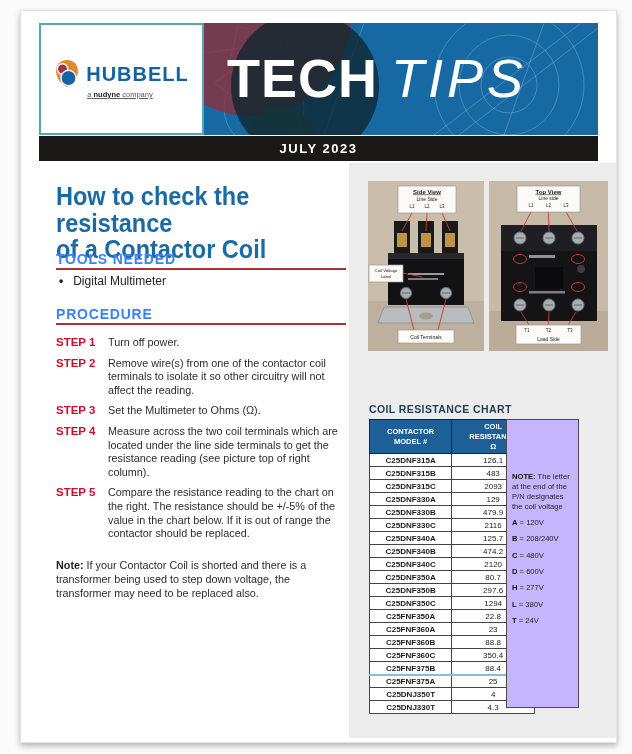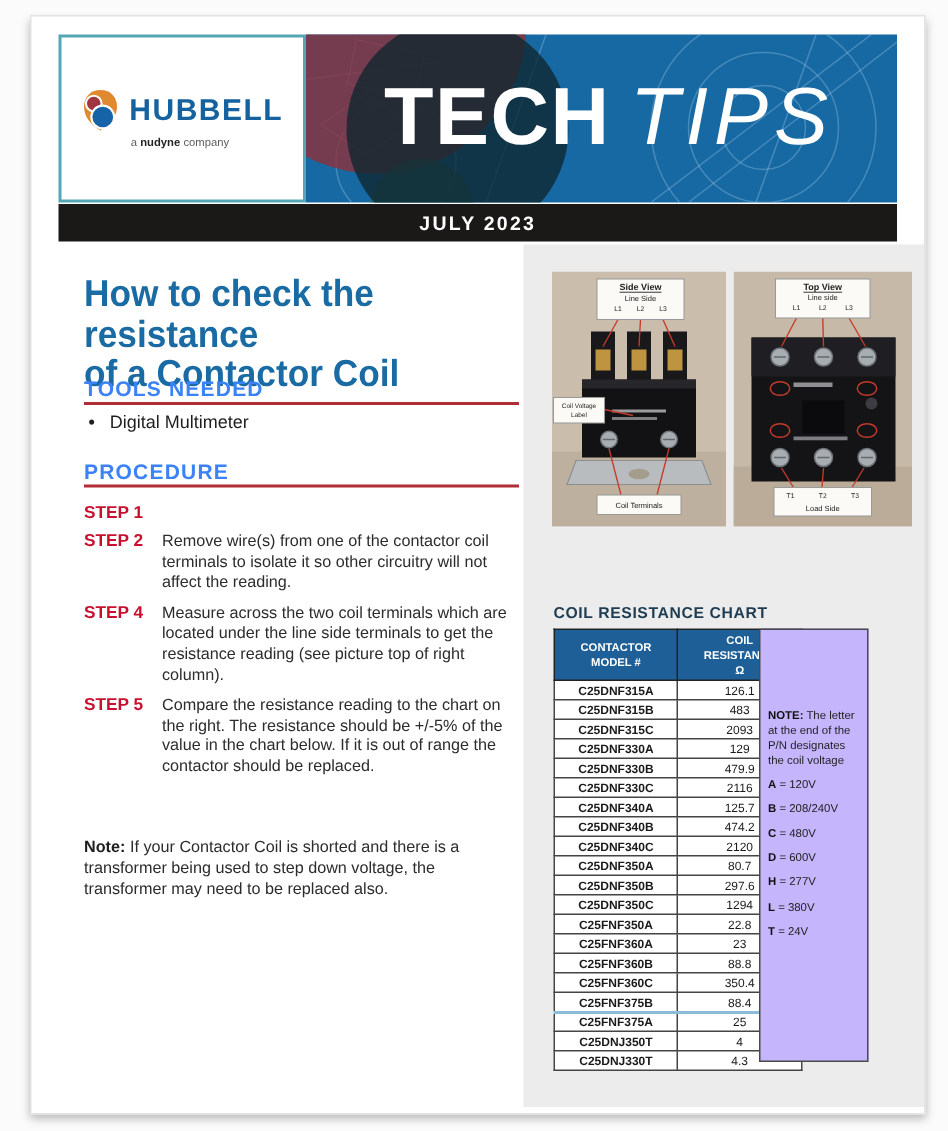--- a/index.html
+++ b/index.html
@@ -11,32 +11,32 @@
           background:#fff; border:1px solid #e2e2e2;
           box-shadow:0 3px 6px rgba(0,0,0,.28); overflow:hidden; }
 
   
   .banner { position:absolute; left:18px; top:12px; width:559px; height:112px; display:flex; }
   .logo-box { width:165px; height:112px; background:#fff; border:2px solid #55a6b4;
               display:flex; align-items:center; justify-content:center; z-index:3; }
   .logo-inner { display:flex; flex-direction:column; }
   .logo-row { display:flex; align-items:center; gap:6px;justify-content:center; }
   .brand { font-size:20px; font-weight:bold; color:#15629f; letter-spacing:1px; }
-  .tagline { font-size:7.5px; color:#5a5a5a; margin-left:33px; margin-top:1px; }
+  .tagline { font-size:7.5px; color:#5a5a5a; margin-left:33px; margin-top:1px;text-decoration:underline; }
   .tagline b { color:#222; }
 
   .banner-art { position:relative; flex:1; background:#1769a4; overflow:hidden; }
   .bp-svg { position:absolute; left:0; top:0; z-index:0; }
   .circle-red  { position:absolute; width:200px; height:200px; border-radius:50%;
                  left:-53px; top:-107px; background:rgba(141,47,58,.8); z-index:1; }
   .circle-teal { position:absolute; width:70px; height:70px; border-radius:50%;
                  left:42px; top:83px; background:rgba(47,100,90,.7); z-index:1; }
   .circle-dark { position:absolute; width:148px; height:148px; border-radius:50%;
                  left:27px; top:-11px; background:rgba(14,39,46,.78); z-index:2; }
-  .banner-title { position:absolute; left:52px; top:50%; transform:translateY(-52%);
+  .banner-title { position:absolute; left:23px; top:50%; transform:translateY(-52%);
                   color:#fff; display:flex; align-items:baseline; z-index:4; }
   .t-bold  { font-size:54px; font-weight:bold; letter-spacing:1px; }
   .t-light { font-size:54px; font-weight:normal; letter-spacing:4px; margin-left:13px;font-style:italic; }
 
   .date-bar { position:absolute; left:18px; top:125px; width:559px; height:25px;
               background:#1b1918; color:#fff; display:flex; align-items:center;
               justify-content:center; font-size:13px; font-weight:bold; letter-spacing:1.5px; }
 
   
   .title { position:absolute; left:35px; top:172px; width:330px; font-size:25px;
@@ -149,24 +149,29 @@
         <span>Digital Multimeter</span>
       </li>
     </ul>
 
   <div class="sec-heading" style="top:295px">PROCEDURE</div>
   <div class="rule" style="top:312px"></div>
 
   <div class="steps" id="steps">
       <div class="step">
         <span class="step-label">STEP 1</span>
+        <span class="step-text">Turn off power.</span>
       </div>
       <div class="step">
         <span class="step-label">STEP 2</span>
         <span class="step-text">Remove wire(s) from one of the contactor coil terminals to isolate it so other circuitry will not affect the reading.</span>
+      </div>
+      <div class="step">
+        <span class="step-label">STEP 3</span>
+        <span class="step-text">Set the Multimeter to Ohms (Ω).</span>
       </div>
       <div class="step">
         <span class="step-label">STEP 4</span>
         <span class="step-text">Measure across the two coil terminals which are located under the line side terminals to get the resistance reading (see picture top of right column).</span>
       </div>
       <div class="step">
         <span class="step-label">STEP 5</span>
         <span class="step-text">Compare the resistance reading to the chart on the right.  The resistance should be +/-5% of the value in the chart below. If it is out of range the contactor should be replaced.</span>
       </div>
     </div>

